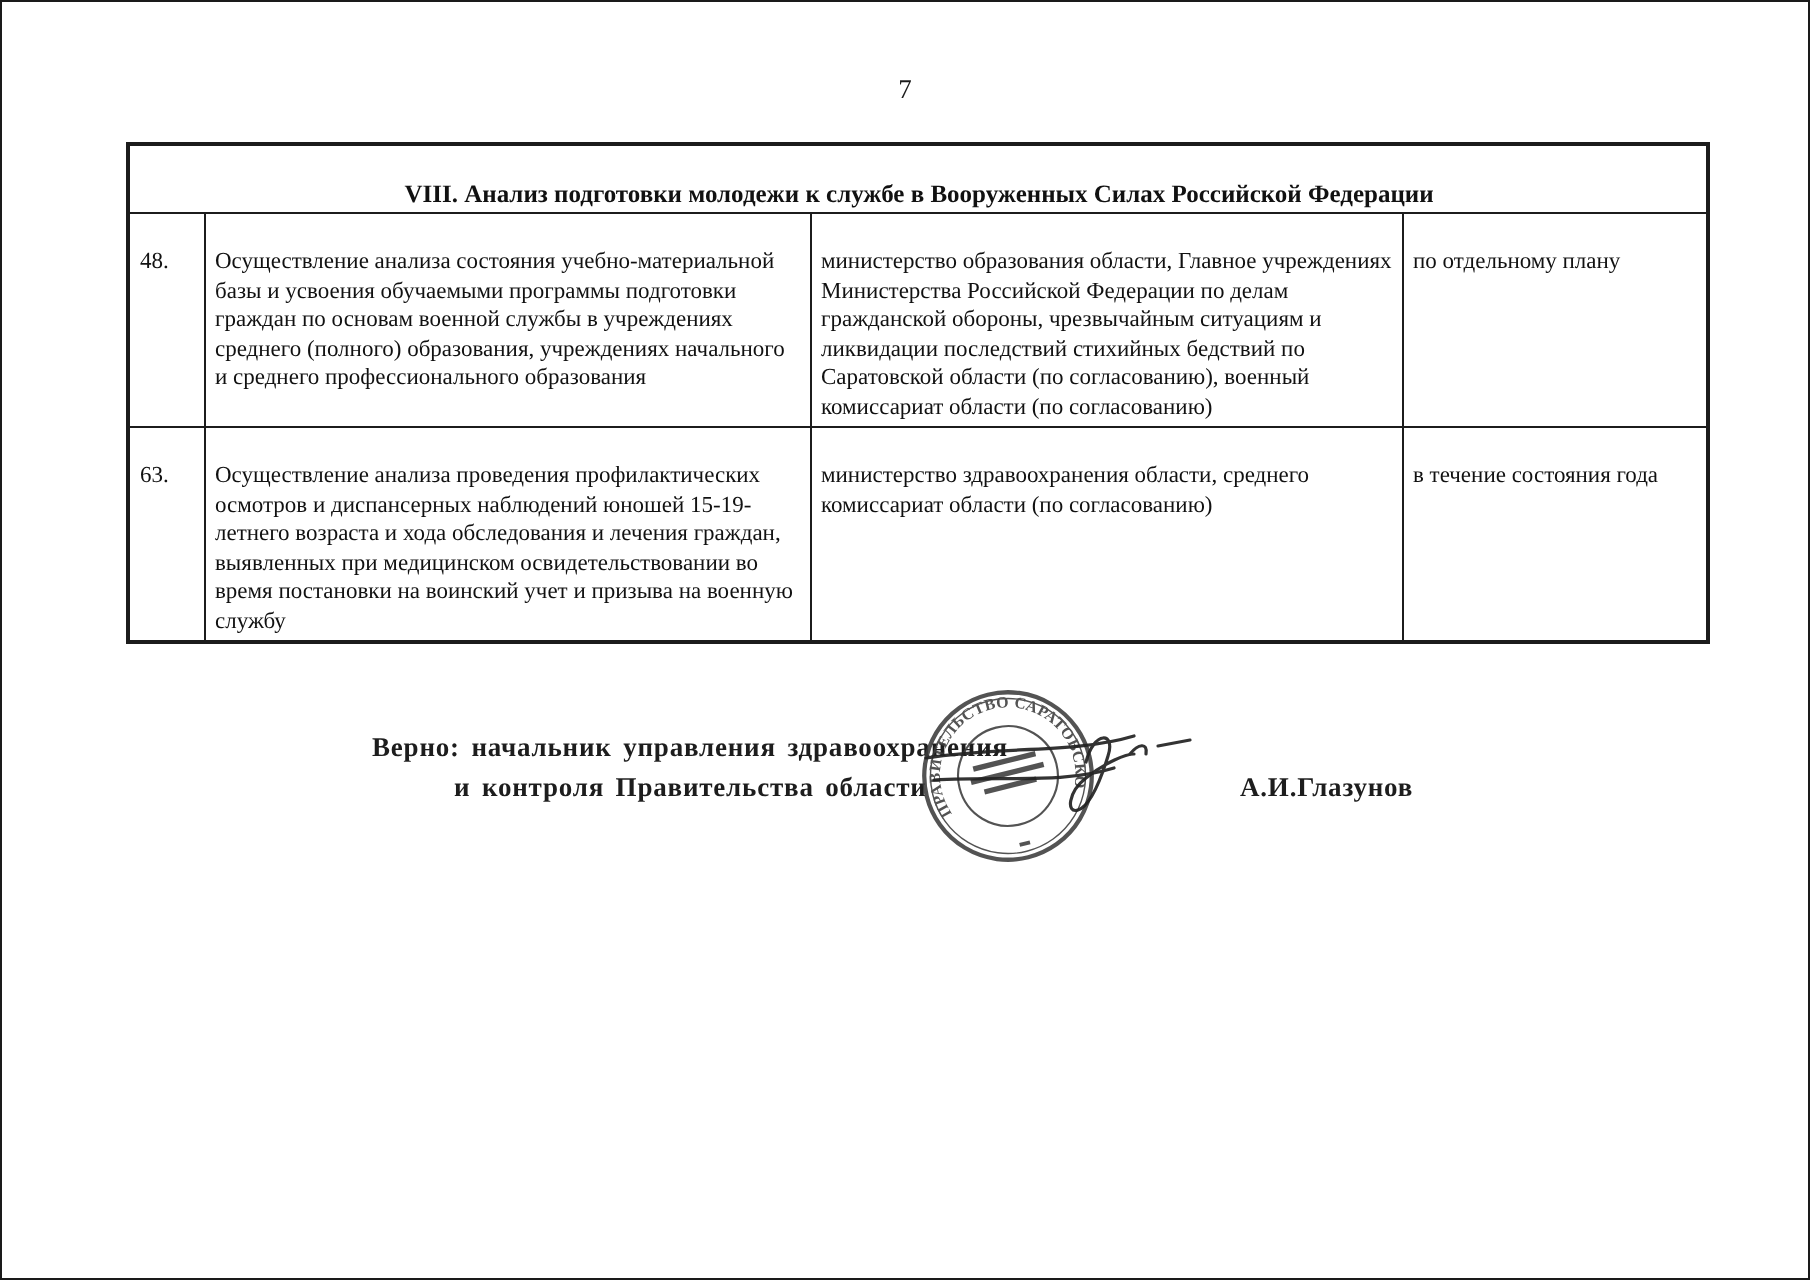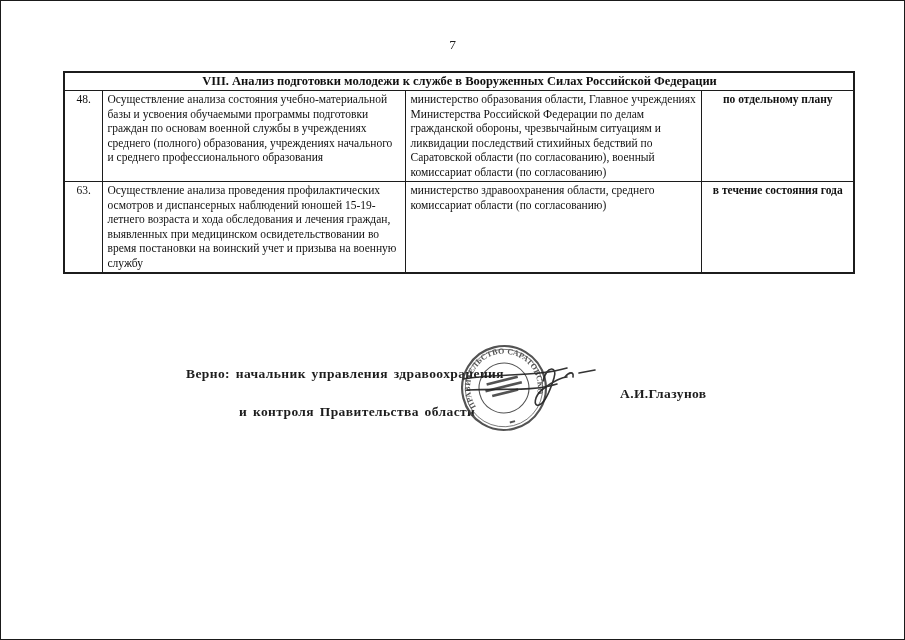--- a/index.html
+++ b/index.html
@@ -32,44 +32,44 @@
     border-collapse: collapse;
     table-layout: fixed;
     font-size: 11.5px;
     line-height: 14.5px;
     color: #111;
     border: 2px solid #1c1c1c;
   }
   table.doc-table td {
     border: 1px solid #1c1c1c;
     vertical-align: top;
-    padding: 1px 4px 2px 5px;
+    padding: 17px 4px 2px 5px;
     overflow: hidden;
   }
   td.section-header {
     text-align: center;
     font-weight: bold;
     font-size: 12.5px;
     line-height: 14px;
     padding: 1px 2px;
   }
-  td.num-cell { text-align: center; padding-left: 1px; padding-right: 1px; }
-  td.timing-cell { text-align: center; padding-left: 6px; padding-right: 6px; font-weight: bold; }
+  td.num-cell { padding-left: 1px; padding-right: 1px; }
+  td.timing-cell { text-align: left; padding-left: 6px; padding-right: 6px; }
 
   .cert-line1, .cert-line2, .signer-name {
     position: absolute;
     font-weight: bold;
     font-size: 13.5px;
     letter-spacing: 0.4px;
     word-spacing: 2px;
     color: #1d1d1d;
     white-space: nowrap;
   }
   .cert-line1 { left: 185px; top: 365px; }
-  .cert-line2 { left: 238px; top: 385px; margin-top: 18px; }
+  .cert-line2 { left: 226px; top: 385px; }
   .signer-name { left: 619px; top: 385px; }
 
   .stamp-svg {
     position: absolute;
     left: 454px; top: 338px;
     width: 98px; height: 98px;
   }
   .signature-svg {
     position: absolute;
     left: 458px; top: 352px;

